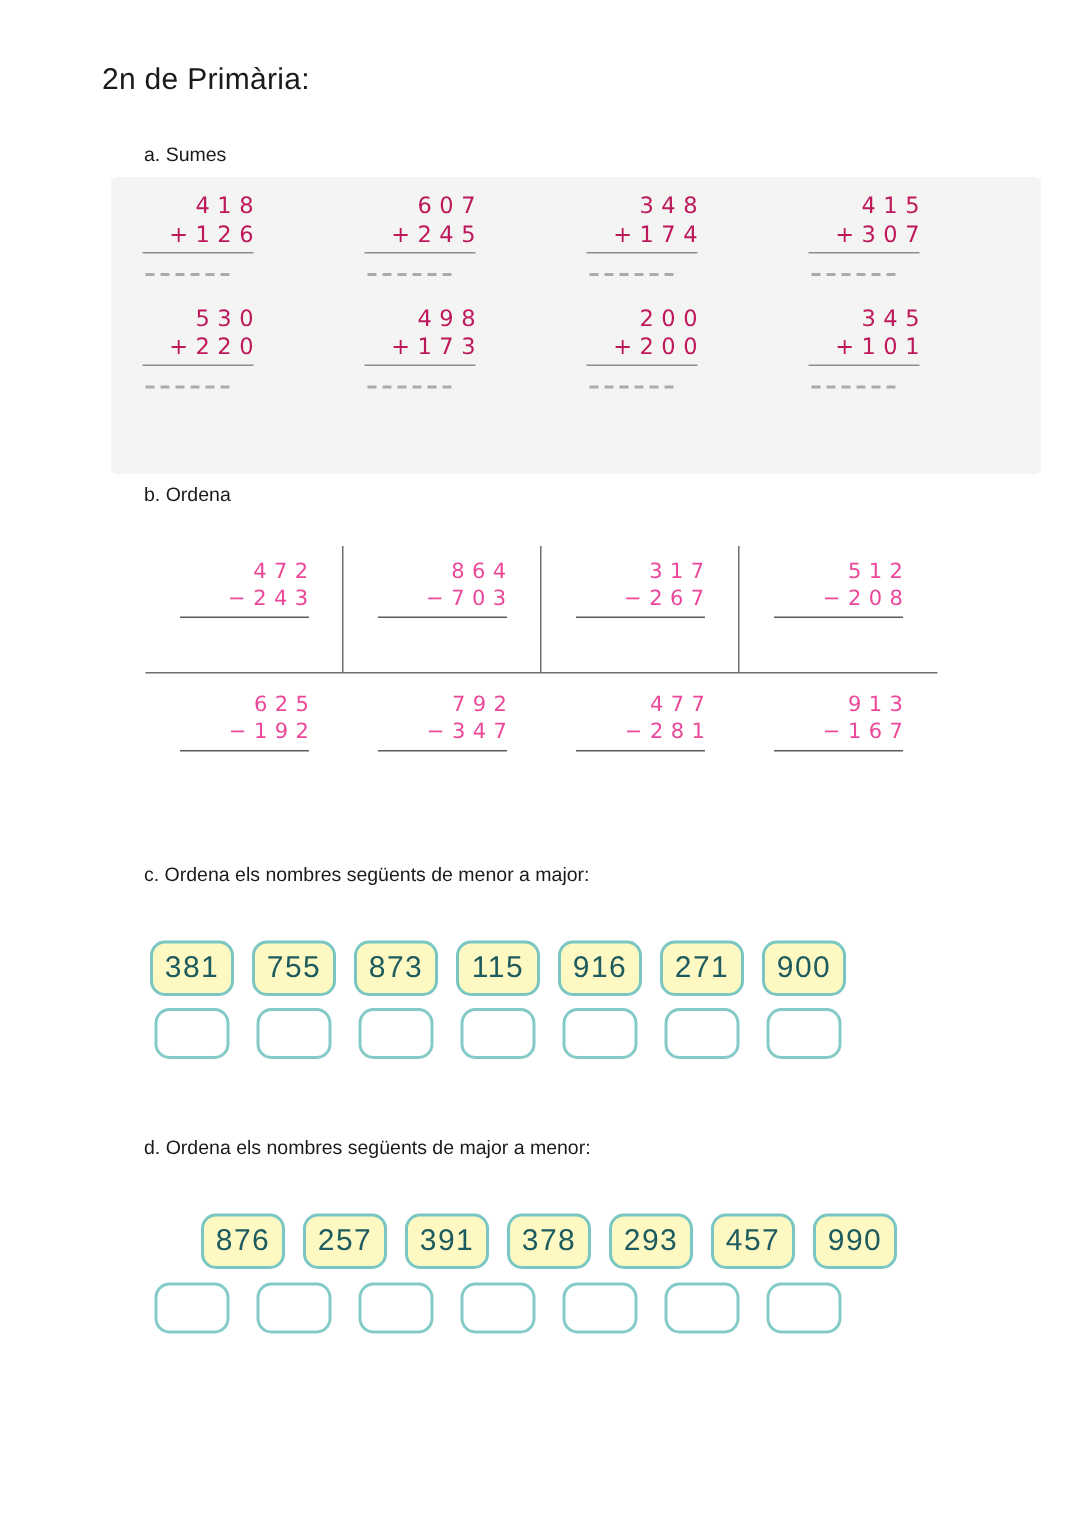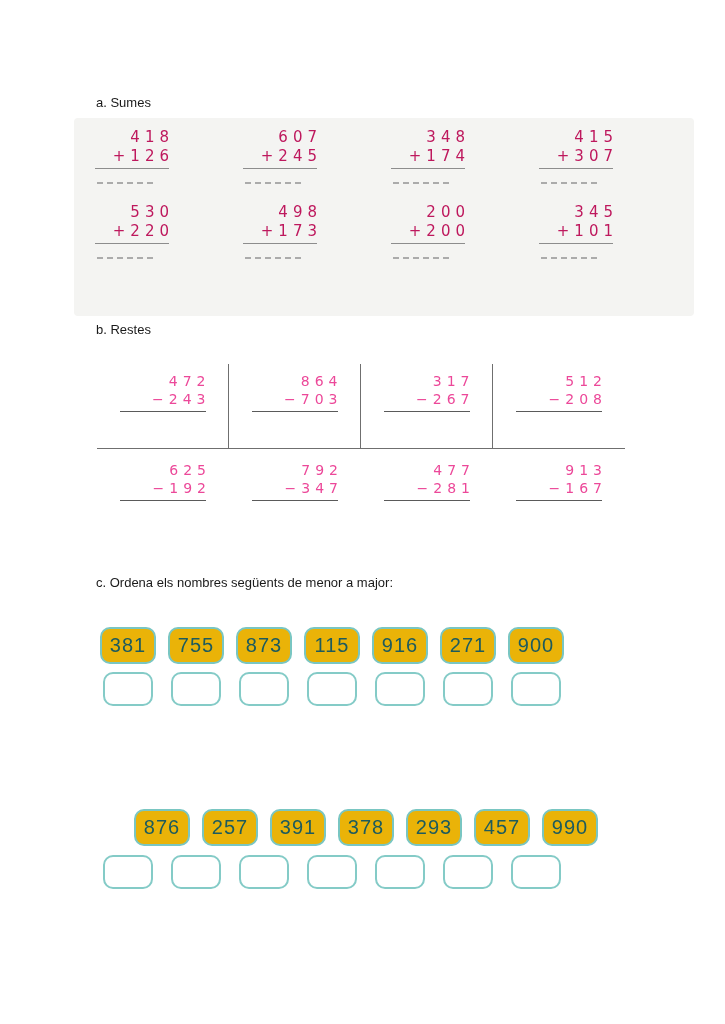--- a/index.html
+++ b/index.html
@@ -47,29 +47,30 @@
   
   .box-row  { position:absolute; left:100px; display:flex; gap:12px; }
   .empty-row{ position:absolute; left:103px; display:flex; gap:18px; }
   #asc-boxes  { top:627px; }
   #asc-empty  { top:672px; }
   #desc-boxes { top:809px;padding-left:34px; }
   #desc-empty { top:855px; }
   .num-box {
     width:56px; height:37px; border:2px solid #79c6c2; border-radius:10px;
     display:flex; align-items:center; justify-content:center;
-    font-size:20px; letter-spacing:1px; color:#1d5b5e; background:#eab308;
+    font-size:20px; letter-spacing:1px; color:#1d5b5e; background:#fef9c3;
   }
   .empty-box { width:50px; height:34px; border:2px solid #84cbc7; border-radius:10px; background:#ffffff; }
 </style>
 </head>
 <body>
 
 <div class="page">
 
+  <div class="title">2n de Primària:</div>
 
   <div class="scan-bg"></div>
 
   <div class="sec-heading" id="h-sums">a. Sumes</div>
 
   <div class="sums-grid">
     <div class="sums-row">
       <div class="sum-problem">
         <div class="num">
             <span class="dg">418</span>
@@ -156,21 +157,21 @@
         <div class="num">
             <span class="op">+</span>
             <span class="dg">101</span>
           </div>
         <div class="rule"></div>
         <div class="dash"></div>
       </div>
     </div>
   </div>
 
-  <div class="sec-heading" id="h-restes">b. Restes</div>
+  <div class="sec-heading" id="h-restes">b. Ordena</div>
 
   <div class="restes-grid">
     <div class="r-row r-row-top">
       <div class="r-cell">
         <div class="sub-problem">
           <div class="num">
               <span class="dg">472</span>
             </div>
           <div class="num">
               <span class="op">−</span>
@@ -283,20 +284,21 @@
   <div class="empty-row" id="asc-empty">
     <div class="empty-box"></div>
     <div class="empty-box"></div>
     <div class="empty-box"></div>
     <div class="empty-box"></div>
     <div class="empty-box"></div>
     <div class="empty-box"></div>
     <div class="empty-box"></div>
   </div>
 
+  <div class="sec-heading" id="h-desc"><span>d. Ordena els nombres següents </span><span class="bold">de major a menor:</span></div>
 
   <div class="box-row" id="desc-boxes">
     <div class="num-box">876</div>
     <div class="num-box">257</div>
     <div class="num-box">391</div>
     <div class="num-box">378</div>
     <div class="num-box">293</div>
     <div class="num-box">457</div>
     <div class="num-box">990</div>
   </div>

